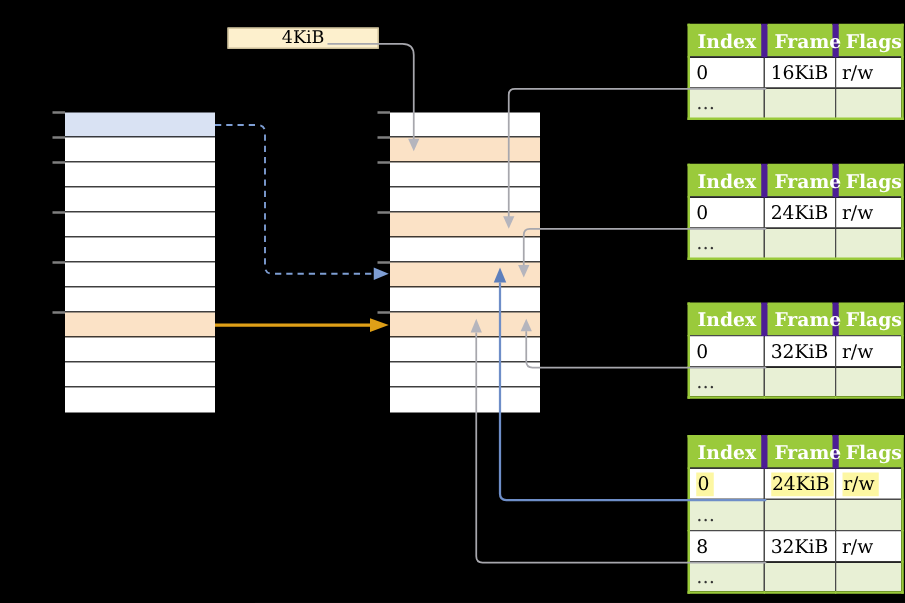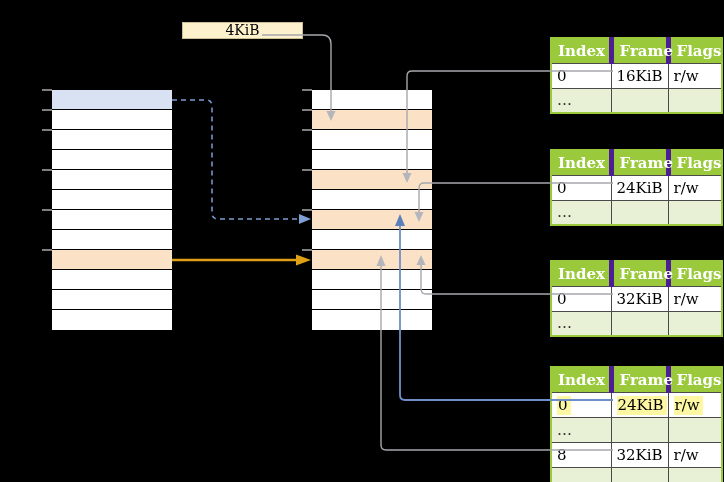--- a/index.html
+++ b/index.html
@@ -49,21 +49,20 @@
   .tick{
     position:absolute;width:10px;height:2px;background:var(--tick-gray);
   }
   
   .pt-wrap{position:absolute;left:550px;width:173px;}
   #pt0{top:19px;}  #pt1{top:131px;}  #pt2{top:242px;}  #pt3{top:348px;}
   table.pt{
     border-collapse:collapse;table-layout:fixed;width:173px;
     border:2px solid var(--table-green);
     font-size:15px;
-    margin-top:18px;
   }
   table.pt th{
     background:var(--table-green);color:#fff;font-weight:bold;
     text-align:left;height:25px;padding:0 0 0 6px;box-sizing:border-box;
     border-bottom:1px solid var(--cell-border);
   }
   table.pt th + th{border-left:5px solid #4c1d95;}
   table.pt td{
     background:#fff;color:#000;height:25px;padding:0 0 0 5px;
     box-sizing:border-box;border:1px solid var(--cell-border);

